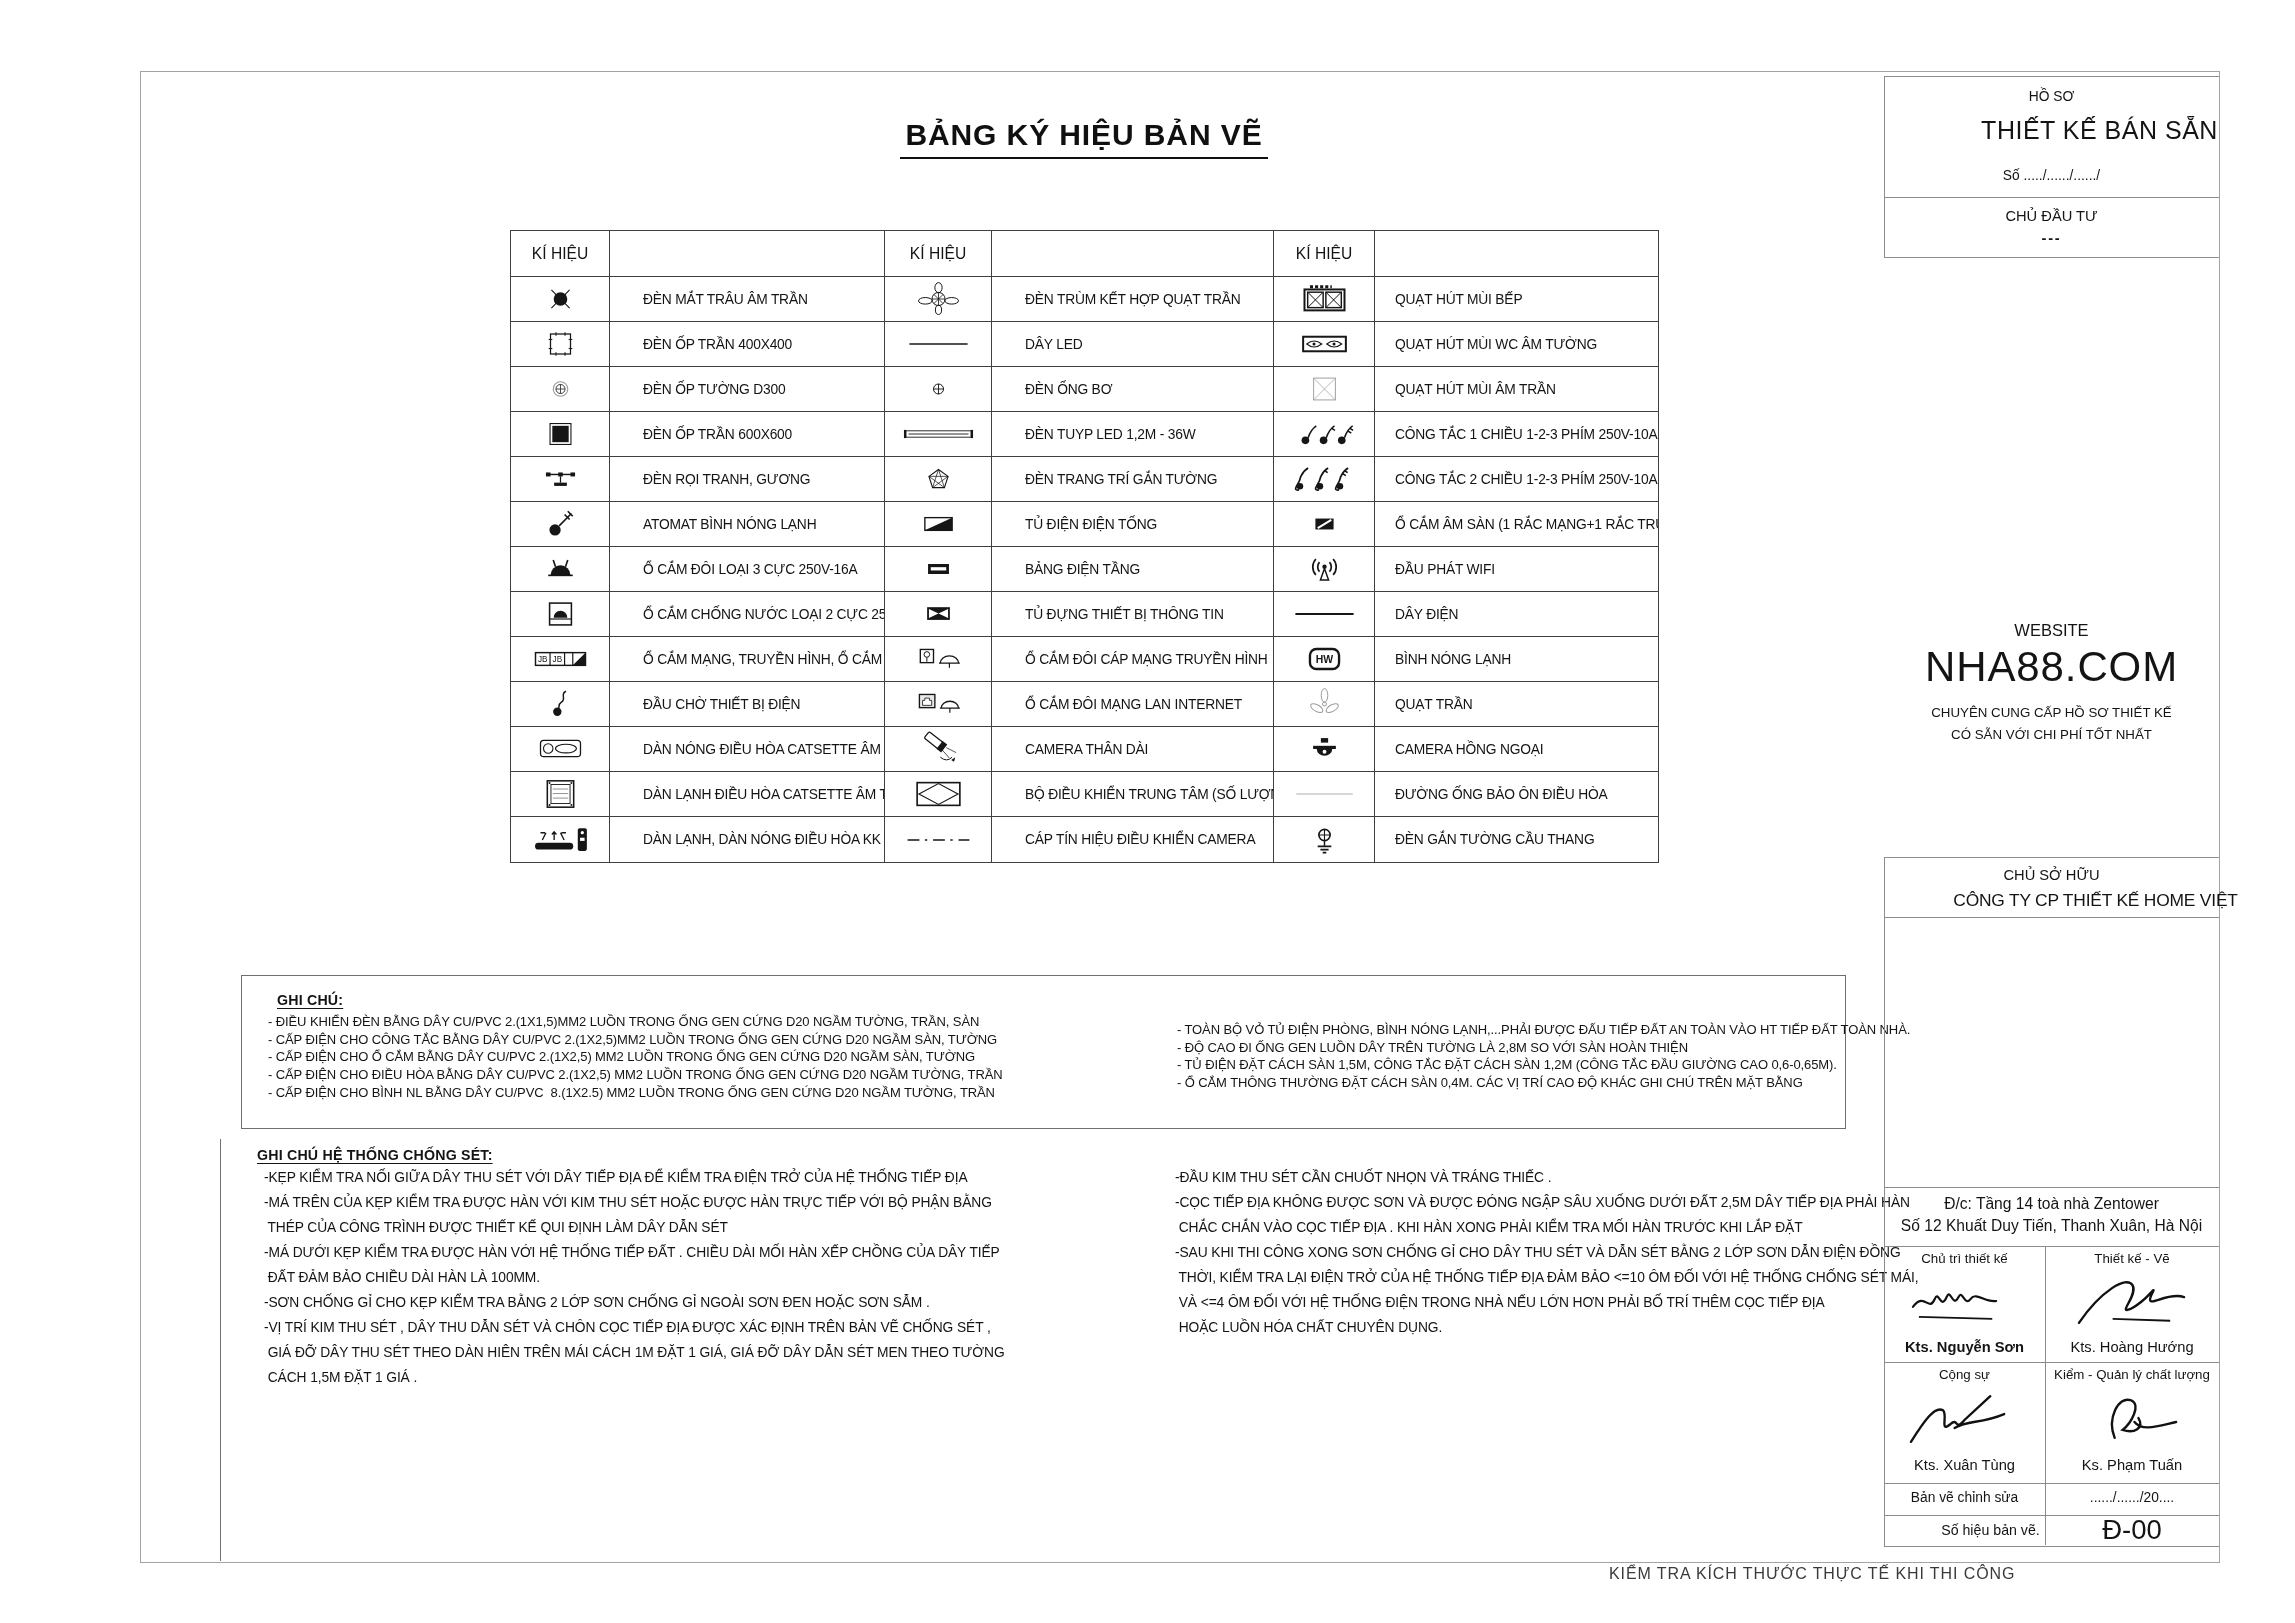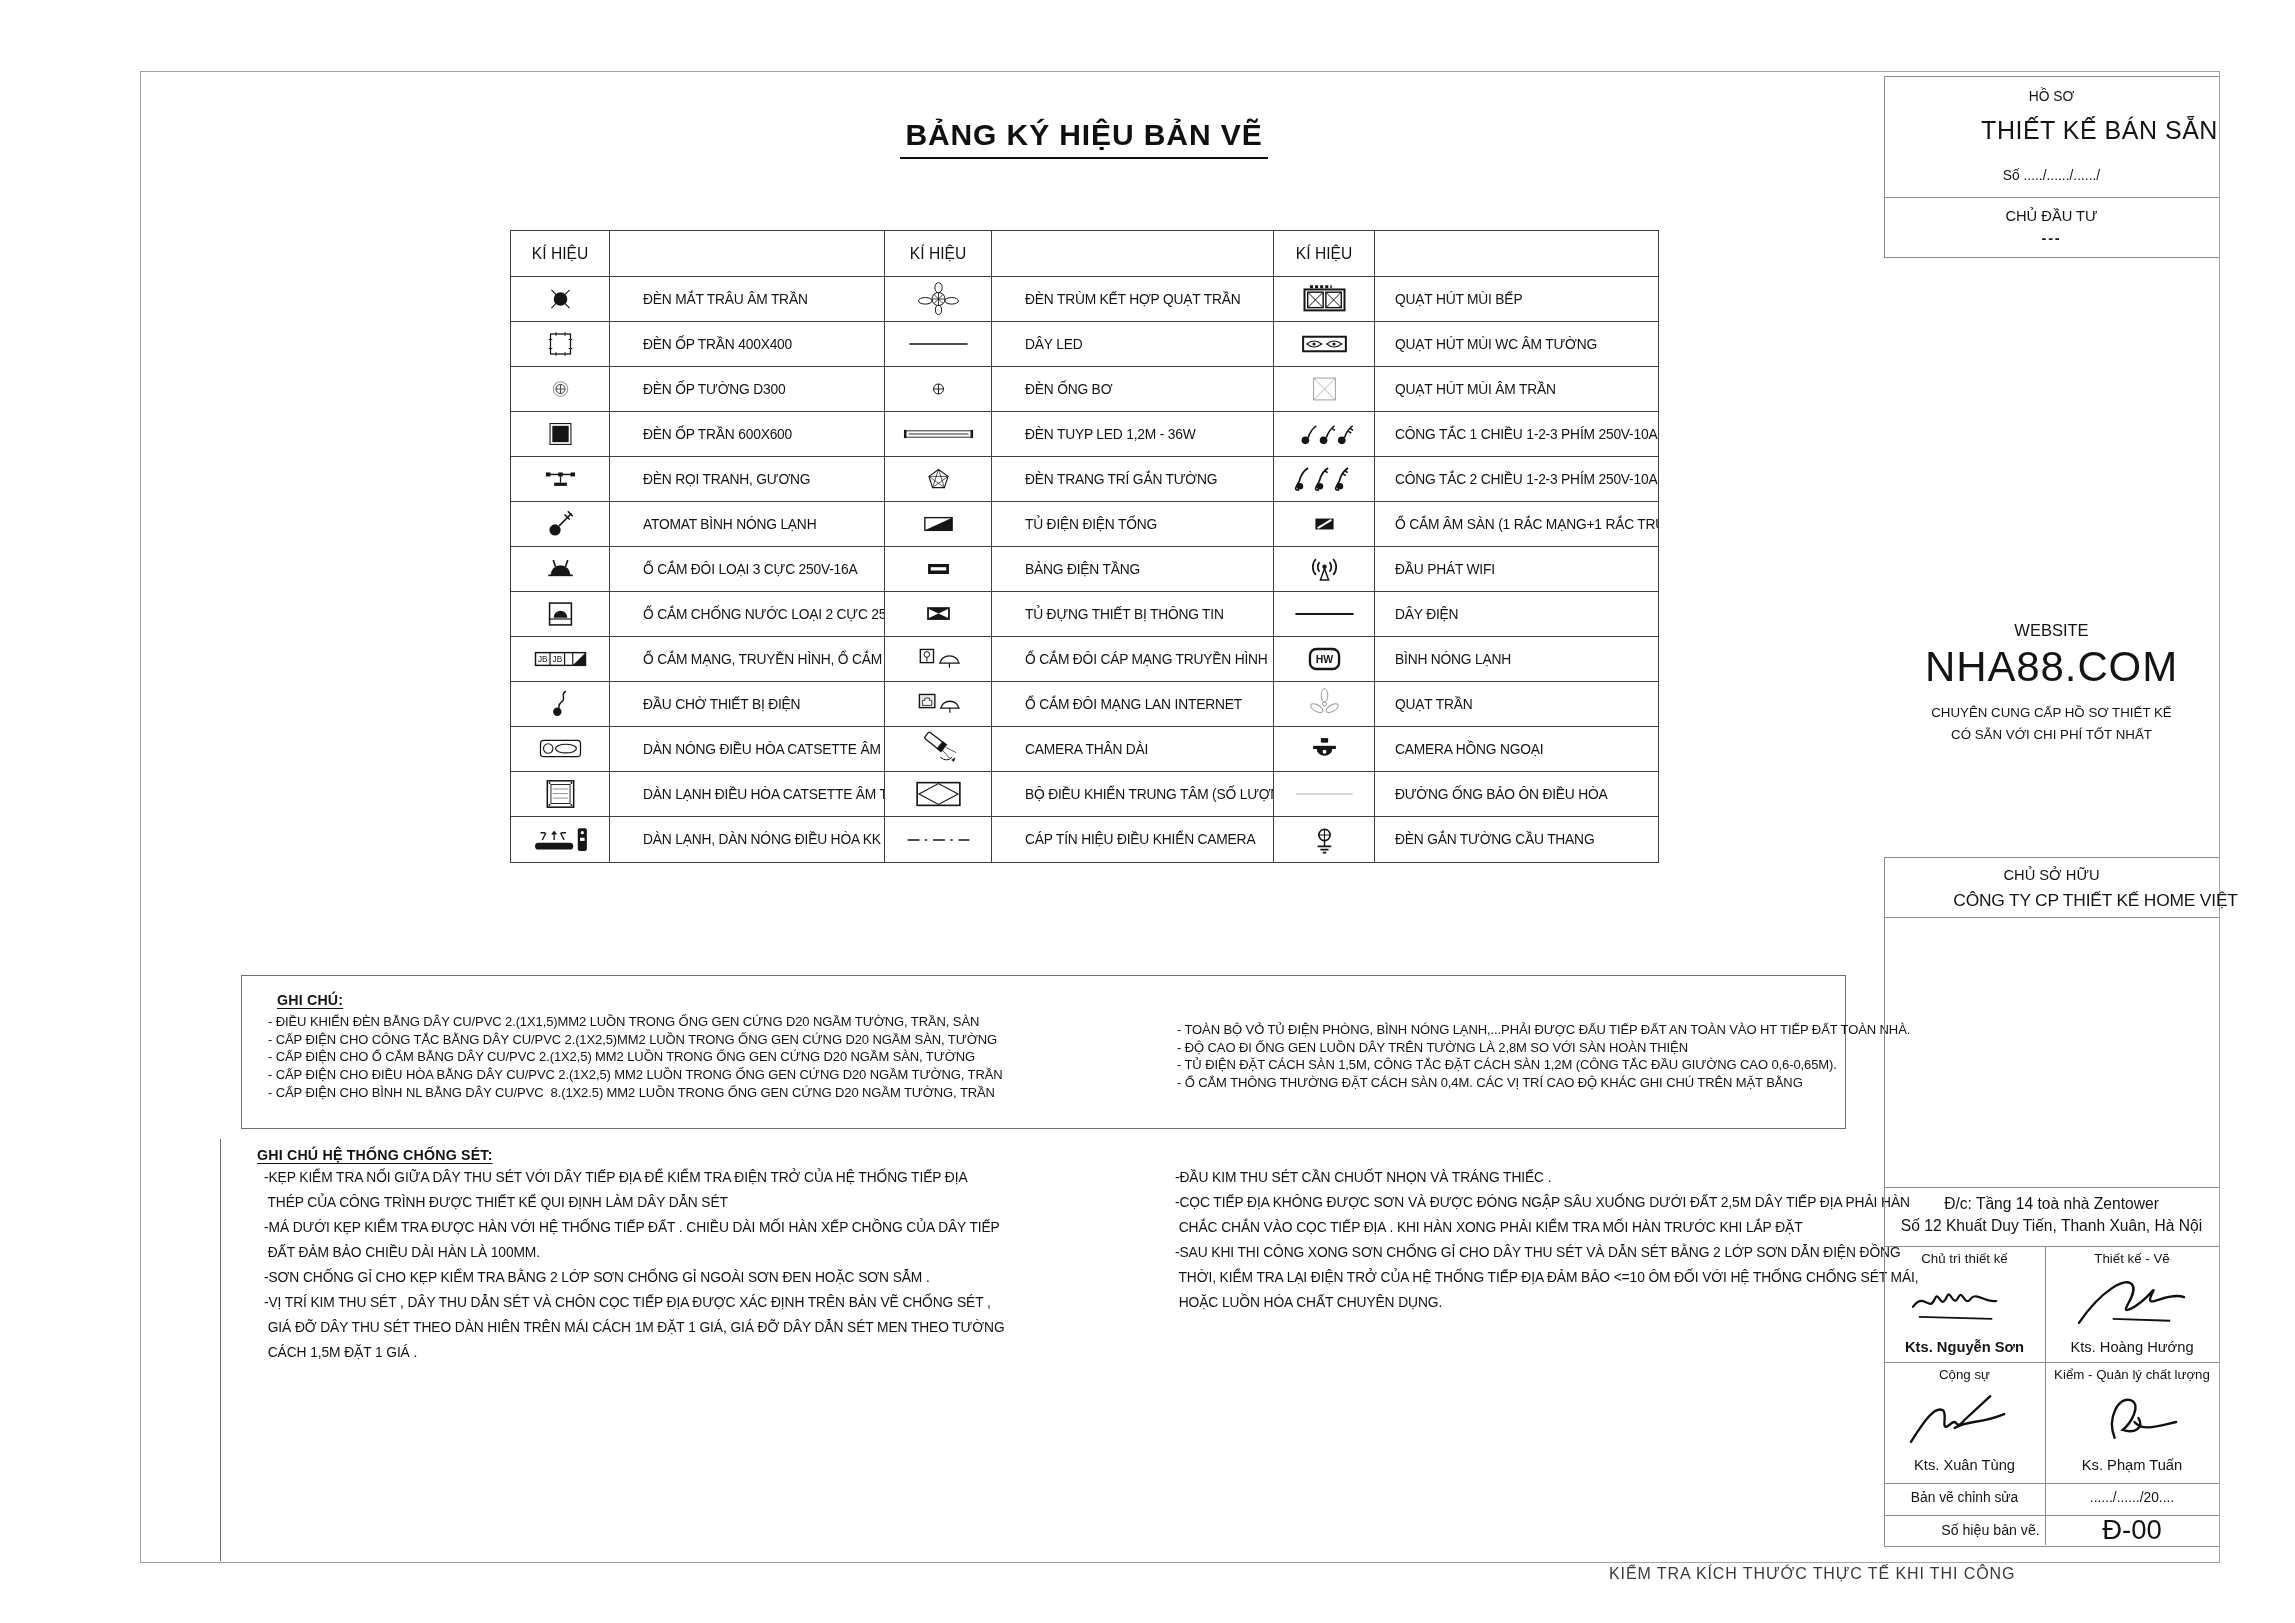--- a/index.html
+++ b/index.html
@@ -399,34 +399,36 @@
       <div class="note-line">- TOÀN BỘ VỎ TỦ ĐIỆN PHÒNG, BÌNH NÓNG LẠNH,...PHẢI ĐƯỢC ĐẤU TIẾP ĐẤT AN TOÀN VÀO HT TIẾP ĐẤT TOÀN NHÀ.</div>
       <div class="note-line">- ĐỘ CAO ĐI ỐNG GEN LUỒN DÂY TRÊN TƯỜNG LÀ 2,8M SO VỚI SÀN HOÀN THIỆN</div>
       <div class="note-line">- TỦ ĐIỆN ĐẶT CÁCH SÀN 1,5M, CÔNG TẮC ĐẶT CÁCH SÀN 1,2M (CÔNG TẮC ĐẦU GIƯỜNG CAO 0,6-0,65M).</div>
       <div class="note-line">- Ổ CẮM THÔNG THƯỜNG ĐẶT CÁCH SÀN 0,4M. CÁC VỊ TRÍ CAO ĐỘ KHÁC GHI CHÚ TRÊN MẶT BẰNG</div>
     </div>
 
   <div class="vline" style="left:220px;top:1139px;height:422px;background:#6f6f6f;"></div>
   <div class="note-title" style="left:257px;top:1147px;">GHI CHÚ HỆ THỐNG CHỐNG SÉT:</div>
   <div class="note-col big" style="left:264px;top:1165px;">
       <div class="note-line">-KẸP KIỂM TRA NỐI GIỮA DÂY THU SÉT VỚI DÂY TIẾP ĐỊA ĐỂ KIỂM TRA ĐIỆN TRỞ CỦA HỆ THỐNG TIẾP ĐỊA</div>
+      <div class="note-line">-MÁ TRÊN CỦA KẸP KIỂM TRA ĐƯỢC HÀN VỚI KIM THU SÉT HOẶC ĐƯỢC HÀN TRỰC TIẾP VỚI BỘ PHẬN BẰNG</div>
       <div class="note-line"> THÉP CỦA CÔNG TRÌNH ĐƯỢC THIẾT KẾ QUI ĐỊNH LÀM DÂY DẪN SÉT</div>
       <div class="note-line">-MÁ DƯỚI KẸP KIỂM TRA ĐƯỢC HÀN VỚI HỆ THỐNG TIẾP ĐẤT . CHIỀU DÀI MỐI HÀN XẾP CHỒNG CỦA DÂY TIẾP</div>
       <div class="note-line"> ĐẤT ĐẢM BẢO CHIỀU DÀI HÀN LÀ 100MM.</div>
       <div class="note-line">-SƠN CHỐNG GỈ CHO KẸP KIỂM TRA BẰNG 2 LỚP SƠN CHỐNG GỈ NGOÀI SƠN ĐEN HOẶC SƠN SẪM .</div>
       <div class="note-line">-VỊ TRÍ KIM THU SÉT , DÂY THU DẪN SÉT VÀ CHÔN CỌC TIẾP ĐỊA ĐƯỢC XÁC ĐỊNH TRÊN BẢN VẼ CHỐNG SÉT ,</div>
       <div class="note-line"> GIÁ ĐỠ DÂY THU SÉT THEO DÀN HIÊN TRÊN MÁI CÁCH 1M ĐẶT 1 GIÁ, GIÁ ĐỠ DÂY DẪN SÉT MEN THEO TƯỜNG</div>
       <div class="note-line"> CÁCH 1,5M ĐẶT 1 GIÁ .</div>
     </div>
   <div class="note-col big" style="left:1175px;top:1165px;">
       <div class="note-line">-ĐẦU KIM THU SÉT CẦN CHUỐT NHỌN VÀ TRÁNG THIẾC .</div>
       <div class="note-line">-CỌC TIẾP ĐỊA KHÔNG ĐƯỢC SƠN VÀ ĐƯỢC ĐÓNG NGẬP SÂU XUỐNG DƯỚI ĐẤT 2,5M DÂY TIẾP ĐỊA PHẢI HÀN</div>
       <div class="note-line"> CHẮC CHẮN VÀO CỌC TIẾP ĐỊA . KHI HÀN XONG PHẢI KIỂM TRA MỐI HÀN TRƯỚC KHI LẮP ĐẶT</div>
       <div class="note-line">-SAU KHI THI CÔNG XONG SƠN CHỐNG GỈ CHO DÂY THU SÉT VÀ DẪN SÉT BẰNG 2 LỚP SƠN DẪN ĐIỆN ĐỒNG</div>
       <div class="note-line"> THỜI, KIỂM TRA LẠI ĐIỆN TRỞ CỦA HỆ THỐNG TIẾP ĐỊA ĐẢM BẢO &lt;=10 ÔM ĐỐI VỚI HỆ THỐNG CHỐNG SÉT MÁI,</div>
+      <div class="note-line"> VÀ &lt;=4 ÔM ĐỐI VỚI HỆ THỐNG ĐIỆN TRONG NHÀ NẾU LỚN HƠN PHẢI BỐ TRÍ THÊM CỌC TIẾP ĐỊA</div>
       <div class="note-line"> HOẶC LUỒN HÓA CHẤT CHUYÊN DỤNG.</div>
     </div>
 
   <div class="hline" style="left:1884px;top:76px;width:335px;"></div>
   <div class="hline" style="left:1884px;top:1546px;width:335px;"></div>
   <div class="vline" style="left:1884px;top:76px;height:181px;"></div>
   <div class="vline" style="left:1884px;top:857px;height:689px;"></div>
   <div class="hline" style="left:1884px;top:197px;width:335px;"></div>
   <div class="hline" style="left:1884px;top:257px;width:335px;"></div>
   <div class="hline" style="left:1884px;top:857px;width:335px;"></div>

